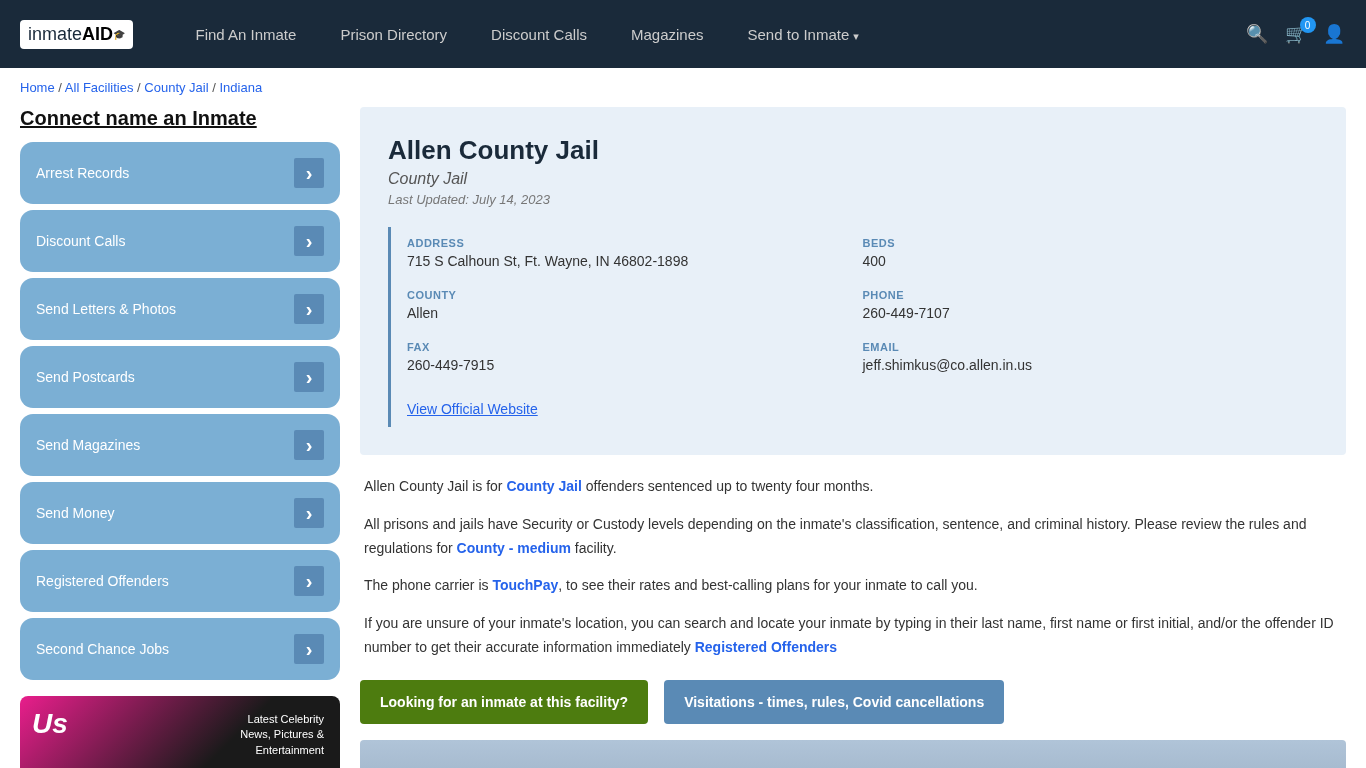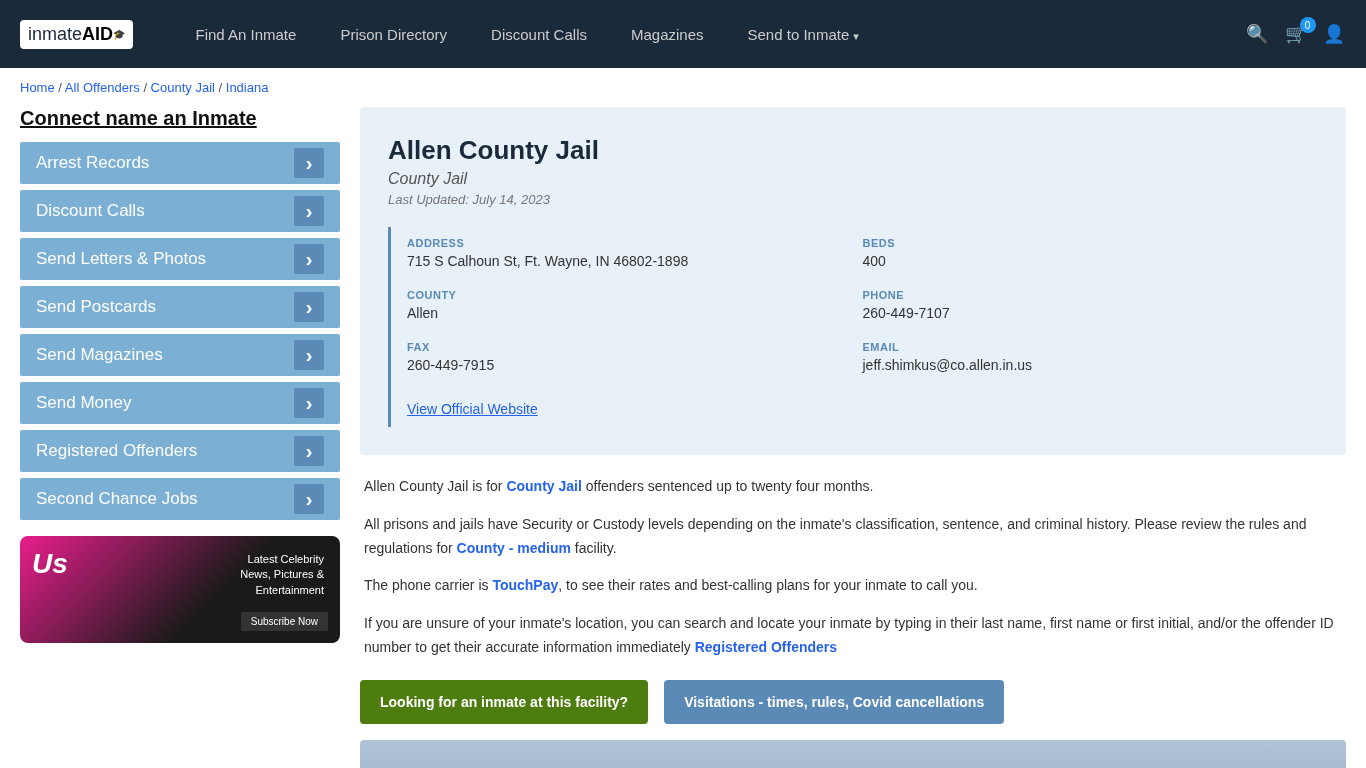--- a/index.html
+++ b/index.html
@@ -106,25 +106,25 @@
       text-decoration: underline;
       margin-bottom: 12px;
       color: #111;
     }
     .sidebar-item {
       background: #7bafd4;
       color: #fff;
       display: flex;
       align-items: center;
       justify-content: space-between;
-      padding: 6px 16px;
+      padding: 16px 16px;
       margin-bottom: 6px;
       cursor: pointer;
-      border-radius: 2px;
-      font-size: 17px;
+      border-radius: 13px;
+      font-size: 14px;
       font-weight: 500;
     }
     .sidebar-arrow {
       background: #5a8ab5;
       border-radius: 2px;
       width: 30px;
       height: 30px;
       display: flex;
       align-items: center;
       justify-content: center;
@@ -328,21 +328,21 @@
       <span class="icon-cart"></span>
       <span class="badge">0</span>
     </span>
     <span class="nav-icon icon-user"></span>
   </div>
 </nav>
 
 <div class="breadcrumb">
   <a href="#">Home</a>
   <span> / </span>
-  <a href="#">All Offenders</a>
+  <a href="#">All Facilities</a>
   <span> / </span>
   <a href="#">County Jail</a>
   <span> / </span>
   <a href="#">Indiana</a>
 </div>
 
 <div class="main-layout">
 
   <aside class="sidebar">
     <div class="sidebar-title">Connect name an Inmate</div>

